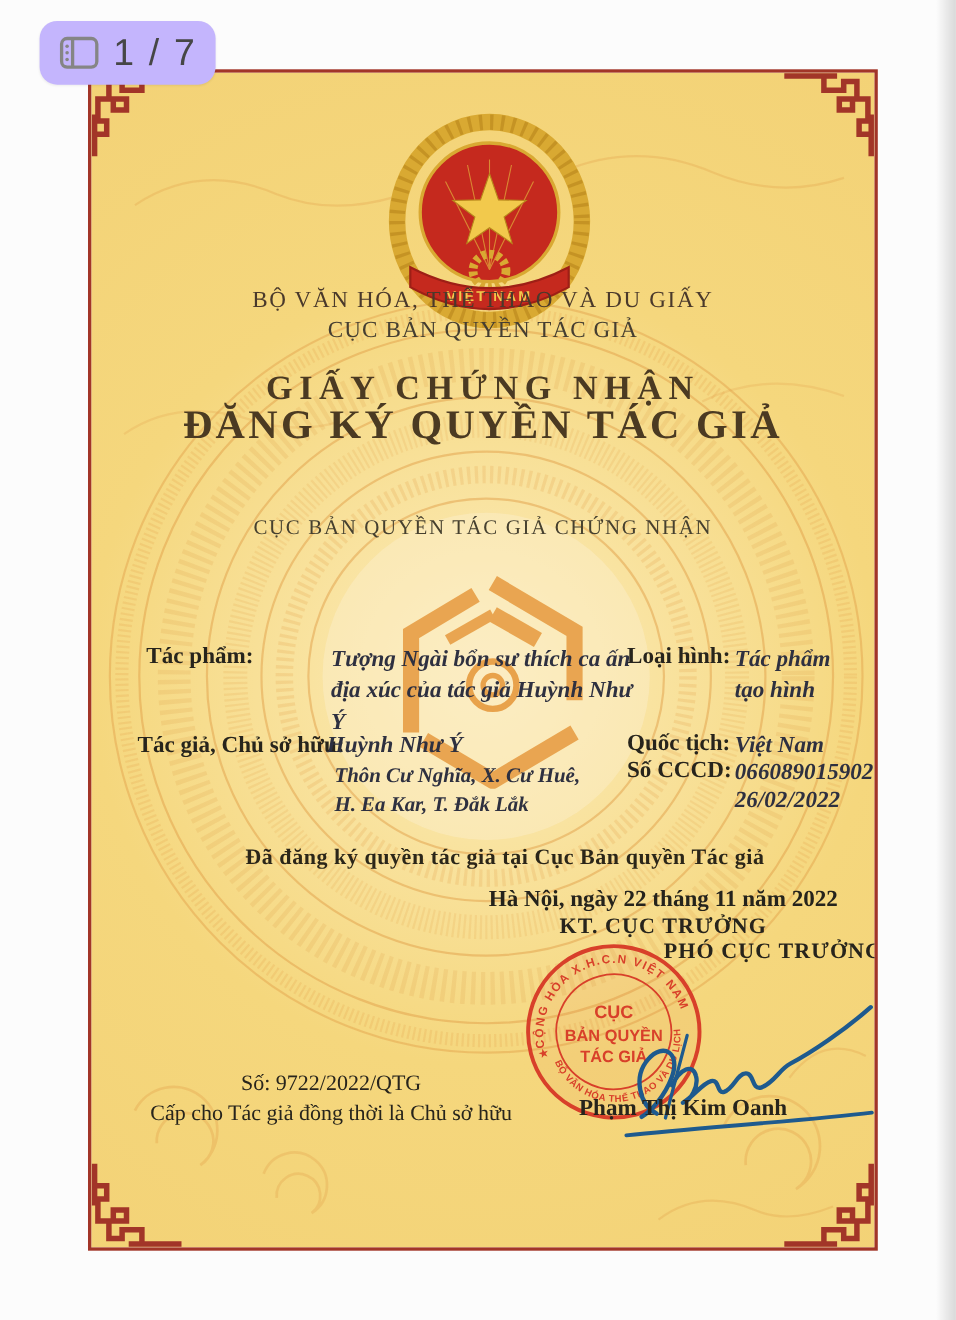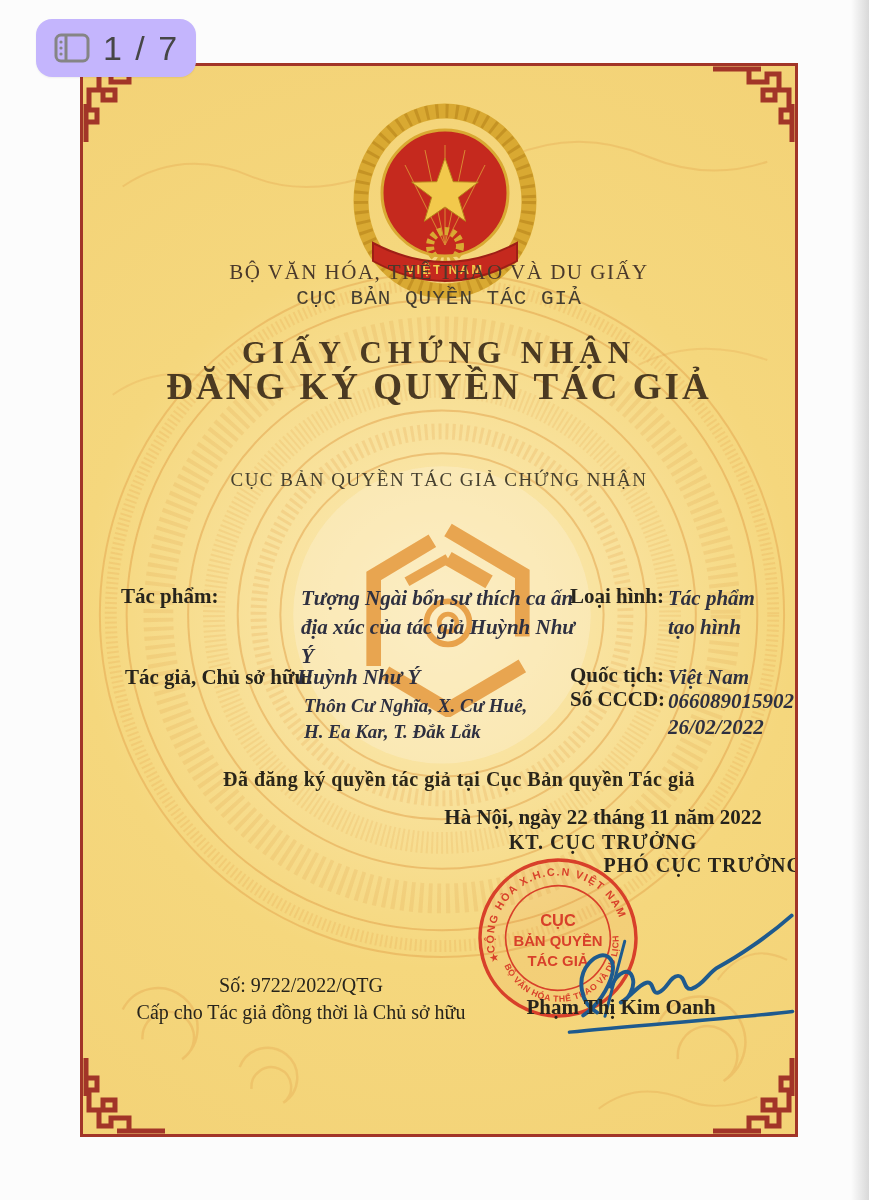--- a/index.html
+++ b/index.html
@@ -22,21 +22,21 @@
   .corner{position:absolute;width:86px;height:80px;}
   .corner.tl{left:-2px;top:-2px;}
   .corner.tr{right:-2px;top:-2px;transform:scaleX(-1);}
   .corner.bl{left:-2px;bottom:-2px;transform:scaleY(-1);}
   .corner.br{right:-2px;bottom:-2px;transform:scale(-1,-1);}
   
   .abs{position:absolute;}
   .ctr{left:0;right:0;text-align:center;}
   .ministry{top:194px;font-size:21px;color:#4A392B;letter-spacing:1.5px;}
   .office{top:221px;font-size:21px;color:#453E31;letter-spacing:1px;
-          font-family:Liberation Mono, monospace;}
+          font-family:Liberation Serif, serif;}
   .title1{top:269px;font-size:31px;font-weight:bold;color:#4B3A22;letter-spacing:6px;}
   .title2{top:299px;font-size:37px;font-weight:bold;color:#4B3A22;letter-spacing:3px;}
   .certifies{top:403px;font-size:19px;color:#46402F;letter-spacing:1.5px;}
   .lbl{font-size:21px;font-weight:bold;color:#27241C;}
   .val{font-size:21px;font-weight:bold;font-style:italic;color:#2E3040;line-height:29px;}
   .reg{top:702px;font-size:20px;font-weight:bold;color:#2B2619;letter-spacing:.5px;}
   .signblock{left:320px;width:400px;text-align:center;}
   .date{top:739px;font-size:21px;font-weight:bold;color:#25231C;}
   .kt{top:765px;font-size:20px;font-weight:bold;color:#27241C;letter-spacing:1px;}
   .pho{top:788px;font-size:20px;font-weight:bold;color:#27241C;letter-spacing:1px;text-align:right;}
@@ -120,21 +120,21 @@
         <circle cx="90" cy="104" r="9" stroke-width="5"></circle>
       </g>
     </svg>
 
     <div class="abs ctr ministry">BỘ VĂN HÓA, THỂ THAO VÀ DU GIẤY</div>
     <div class="abs ctr office">CỤC BẢN QUYỀN TÁC GIẢ</div>
     <div class="abs ctr title1">GIẤY CHỨNG NHẬN</div>
     <div class="abs ctr title2">ĐĂNG KÝ QUYỀN TÁC GIẢ</div>
     <div class="abs ctr certifies">CỤC BẢN QUYỀN TÁC GIẢ CHỨNG NHẬN</div>
 
-    <div class="abs lbl" style="left:38px;top:518px;">Tác phẩm:</div>
+    <div class="abs lbl" style="left:50px;top:518px;">Tác phẩm:</div>
     <div class="abs val" style="left:218px;top:518px;width:290px;">
       <div>Tượng Ngài bổn sư thích ca ấn</div>
       <div>địa xúc của tác giả Huỳnh Như Ý</div>
     </div>
     <div class="abs lbl" style="left:487px;top:518px;">Loại hình:</div>
     <div class="abs val" style="left:585px;top:518px;">
       <div>Tác phẩm</div>
       <div>tạo hình</div>
     </div>
 

